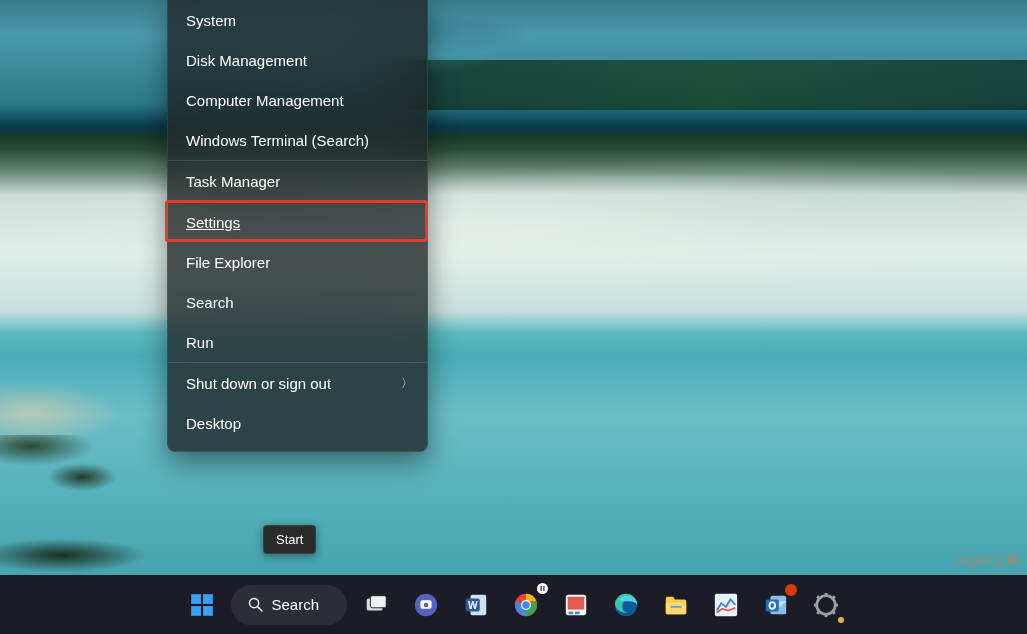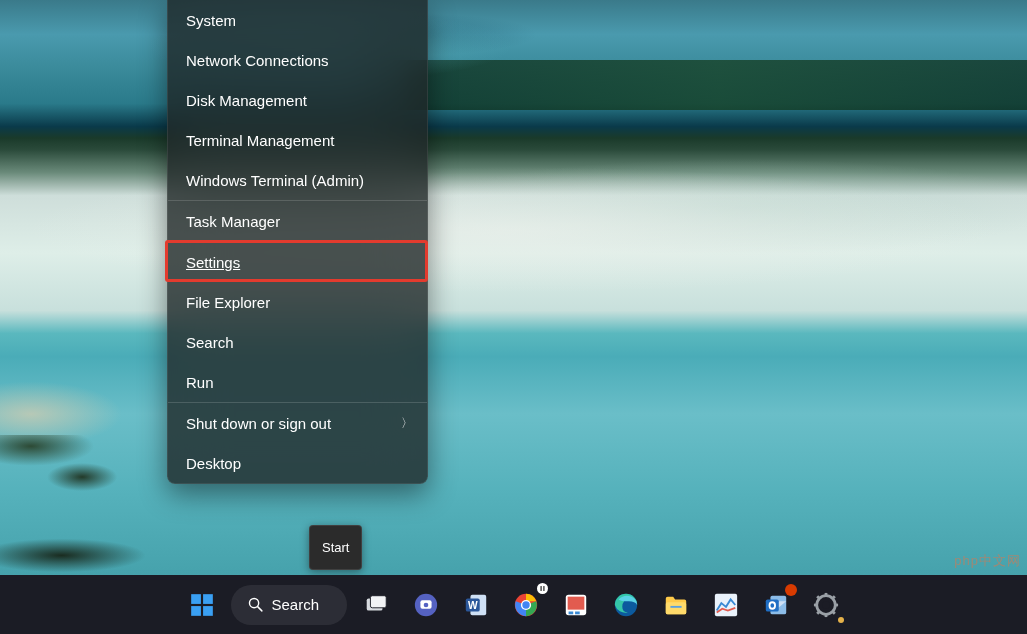--- a/index.html
+++ b/index.html
@@ -24,39 +24,38 @@
     .desktop::after {
       content: ""; position: absolute; left: 0; bottom: 0; width: 100%; height: 140px;
       background:
         radial-gradient(ellipse 90px 28px at 3% 8%, #2d4a35 0%, transparent 70%),
         radial-gradient(ellipse 50px 20px at 8% 30%, #233a29 0%, transparent 70%),
         radial-gradient(ellipse 120px 24px at 6% 86%, #1a2c20 0%, transparent 70%);
       pointer-events: none;
     }
 
     .context-menu {
-      position: absolute; left: 167px; top: 0; width: 261px; 
+      position: absolute; left: 167px; top: 0; width: 261px; padding-bottom: 8px;
       background: rgba(30,36,36,0.78);
       backdrop-filter: blur(28px);
       border-radius: 0 0 8px 8px; border: 1px solid rgba(255,255,255,0.08); border-top: none;
       box-shadow: 0 10px 28px rgba(0,0,0,0.45);
       color: #fff;
     }
     .menu-item {
       height: 40px; padding: 0 18px; display: flex; align-items: center; font-size: 15px; position: relative; cursor: default;
     }
     .menu-item.hasfly .chev { position: absolute; right: 14px; top: 50%; transform: translateY(-50%); font-size: 12px; color: #e0e0e0; }
     .menu-sep { height: 1px; background: rgba(255,255,255,0.15); margin: 0; }
     .highlight-box { position: absolute; left: -3px; width: 263px; height: 42px; border: 3px solid #e33b2e; border-radius: 3px; pointer-events: none; }
 
     .tooltip {
       position: absolute;
-      background: #2b2b2b; color: #fff; font-size: 13px; padding: 14px 12px; border-radius: 4px; border: 1px solid rgba(255,255,255,0.1);
+      background: #2b2b2b; color: #fff; font-size: 13px; padding: 6px 12px; border-radius: 4px; border: 1px solid rgba(255,255,255,0.1);
       box-shadow: 0 2px 8px rgba(0,0,0,0.4);
-      margin-left: 46px;
     }
 
     .taskbar {
       position: absolute; left: 0; bottom: 0; width: 1027px; height: 59px;
       background: #1b1c25; display: flex; align-items: center; justify-content: center; gap: 8px;
     }
     .tb-item { width: 42px; height: 42px; display: flex; align-items: center; justify-content: center; border-radius: 4px; }
     .tb-item.start svg { width: 26px; height: 26px; }
     .search-pill {
       width: 116px; height: 40px; background: rgba(255,255,255,0.08); border-radius: 22px;
@@ -74,30 +73,27 @@
 </head>
 <body>
 
 <div class="desktop"></div>
 
 <div class="context-menu">
   <div class="menu-item">
       <span>System</span>
     </div>
   <div class="menu-item">
-      <span>Network Connections</span>
-    </div>
-  <div class="menu-item">
       <span>Disk Management</span>
     </div>
   <div class="menu-item">
-      <span>Terminal Management</span>
-    </div>
-  <div class="menu-item">
-      <span>Windows Terminal (Admin)</span>
+      <span>Computer Management</span>
+    </div>
+  <div class="menu-item">
+      <span>Windows Terminal (Search)</span>
     </div>
   <div class="menu-sep"></div>
   <div class="menu-item">
       <span>Task Manager</span>
     </div>
   <div class="menu-sep"></div>
   <div class="menu-item" style="position:relative;text-decoration:underline;">
     <span>Settings</span>
     <div class="highlight-box" style="top:-2px;"></div>
   </div>

